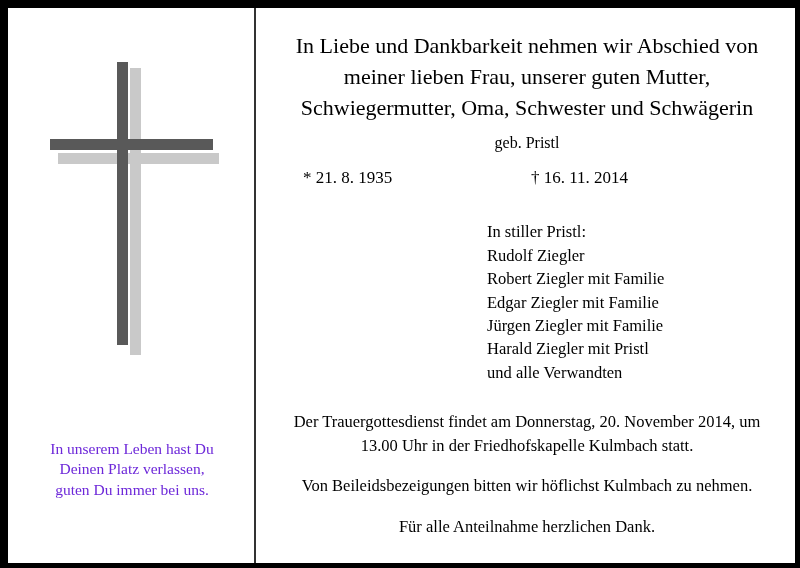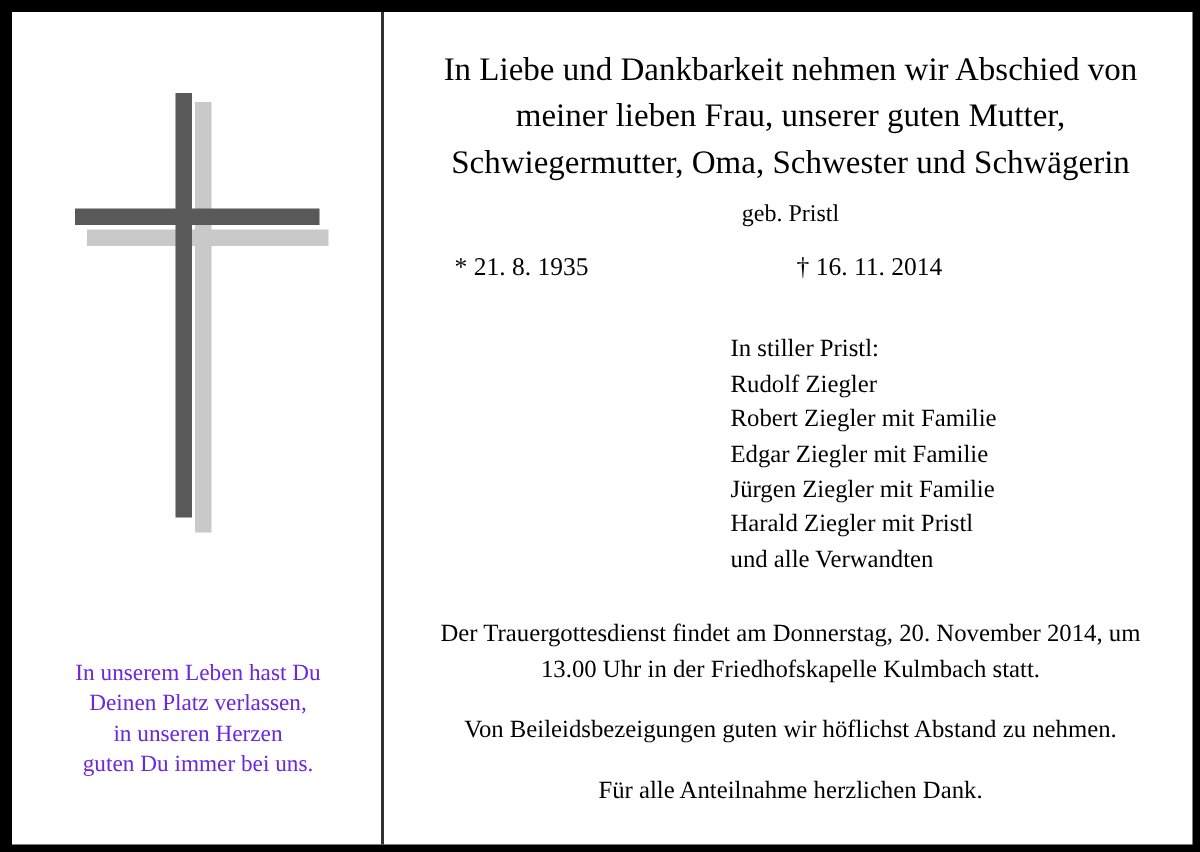--- a/index.html
+++ b/index.html
@@ -194,21 +194,20 @@
       <div class="cross-figure">
         <div class="cross-beam beam-shadow-vert"></div>
         <div class="cross-beam beam-shadow-horz"></div>
         <div class="cross-beam beam-main-vert"></div>
         <div class="cross-beam beam-main-horz"></div>
       </div>
 
       <div class="verse-block">
         <span class="verse-line">In unserem Leben hast Du</span>
         <span class="verse-line">Deinen Platz verlassen,</span>
-        <span class="verse-line">in unseren Herzen</span>
         <span class="verse-line">guten Du immer bei uns.</span>
       </div>
 
     </div>
 
     <div class="right-column">
 
       <p class="intro-text">In Liebe und Dankbarkeit nehmen wir Abschied von meiner lieben Frau, unserer guten Mutter, Schwiegermutter, Oma, Schwester und Schwägerin</p>
 
 
@@ -224,20 +223,20 @@
         <span class="mourner-line">Rudolf Ziegler</span>
         <span class="mourner-line">Robert Ziegler mit Familie</span>
         <span class="mourner-line">Edgar Ziegler mit Familie</span>
         <span class="mourner-line">Jürgen Ziegler mit Familie</span>
         <span class="mourner-line">Harald Ziegler mit Pristl</span>
         <span class="mourner-line">und alle Verwandten</span>
       </div>
 
       <div class="service-block">
         <p class="service-paragraph">Der Trauergottesdienst findet am Donnerstag, 20. November 2014, um 13.00 Uhr in der Friedhofskapelle Kulmbach statt.</p>
-        <p class="service-paragraph">Von Beileidsbezeigungen guten wir höflichst Abstand zu nehmen.</p>
+        <p class="service-paragraph">Von Beileidsbezeigungen bitten wir höflichst Kulmbach zu nehmen.</p>
         <p class="service-paragraph">Für alle Anteilnahme herzlichen Dank.</p>
       </div>
 
     </div>
 
   </div>
 </div>
 
 </body></html>

